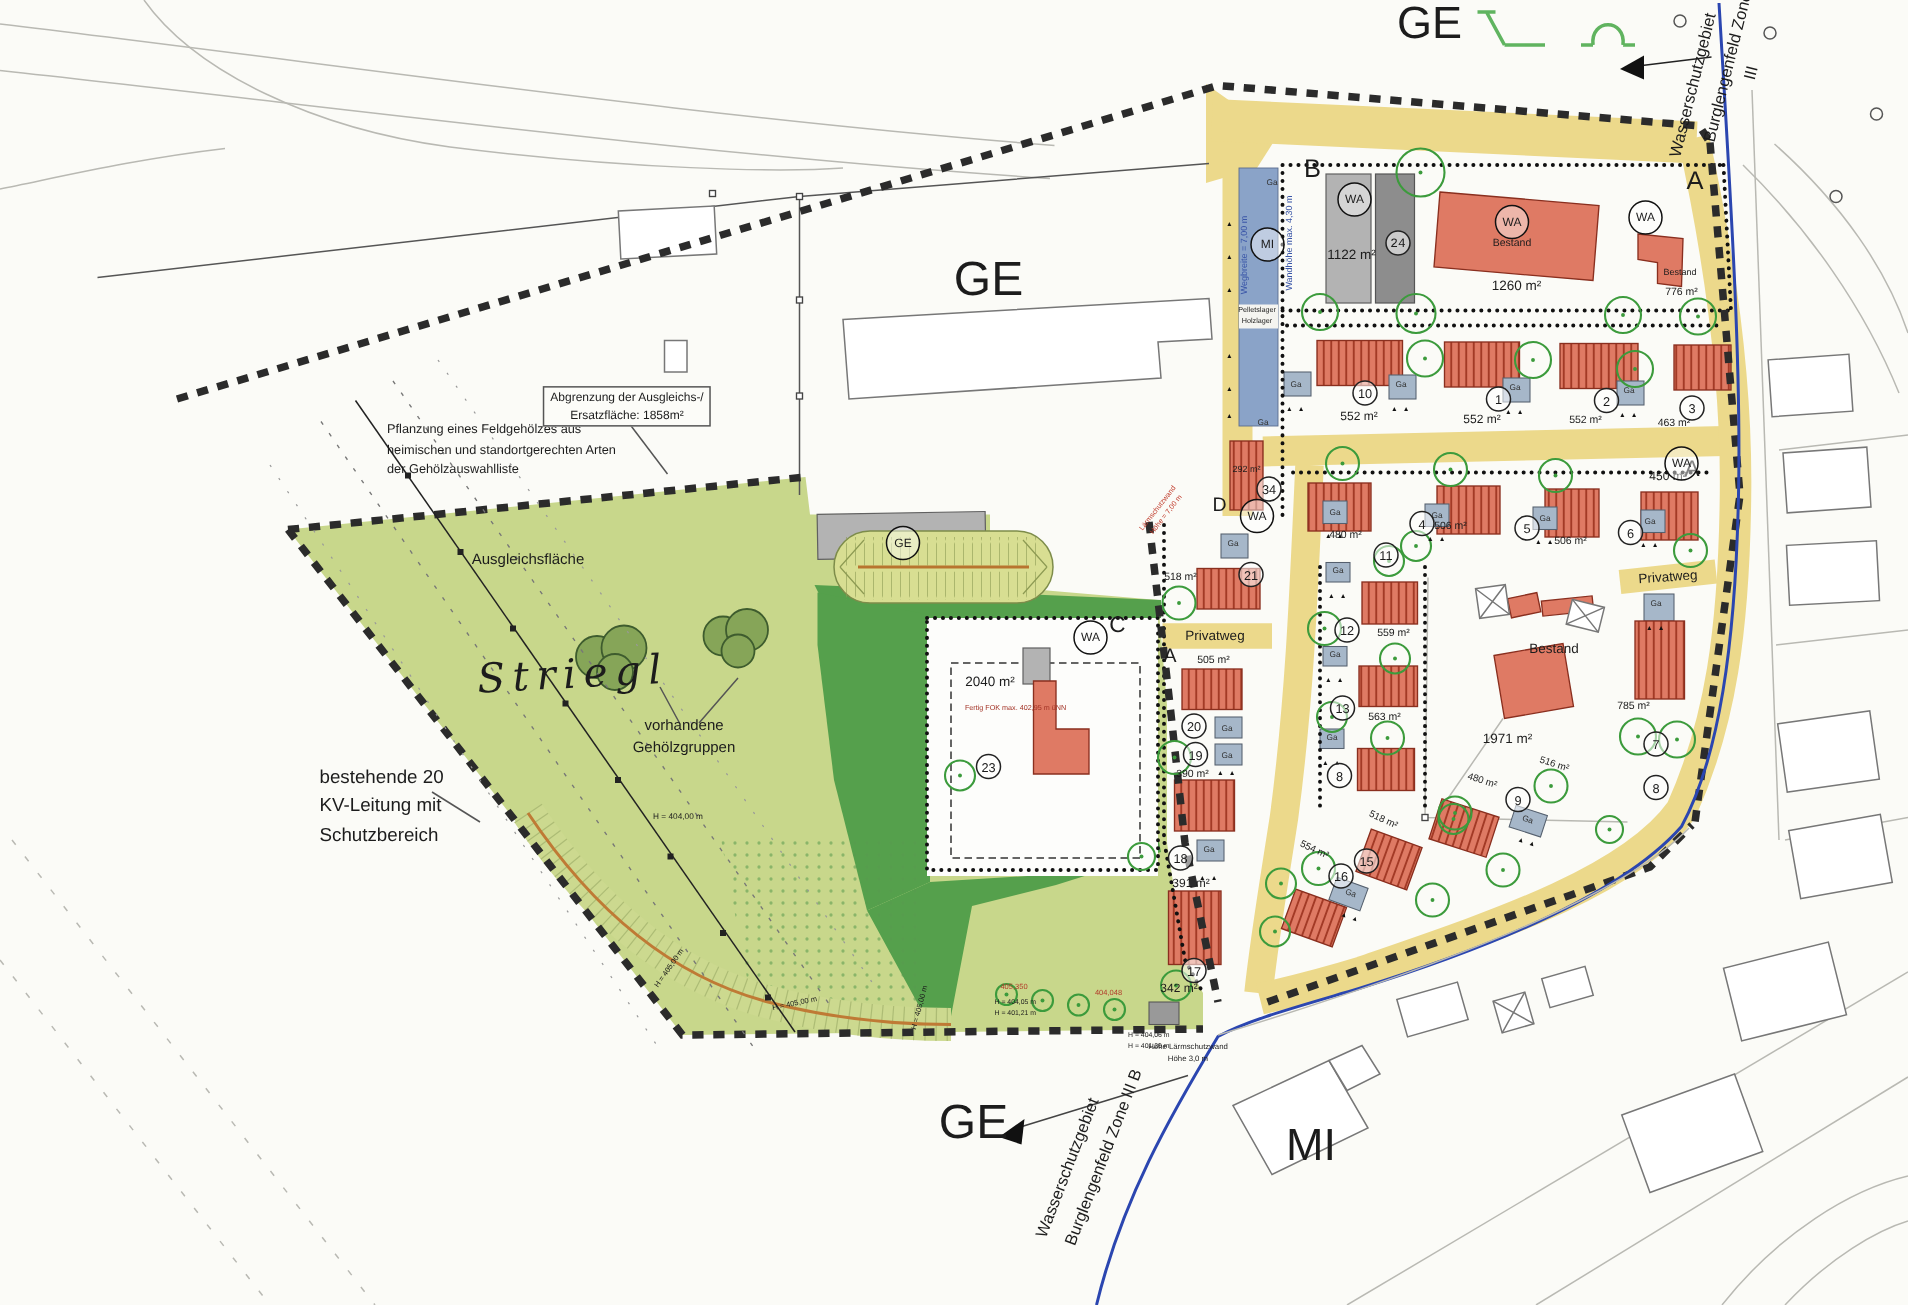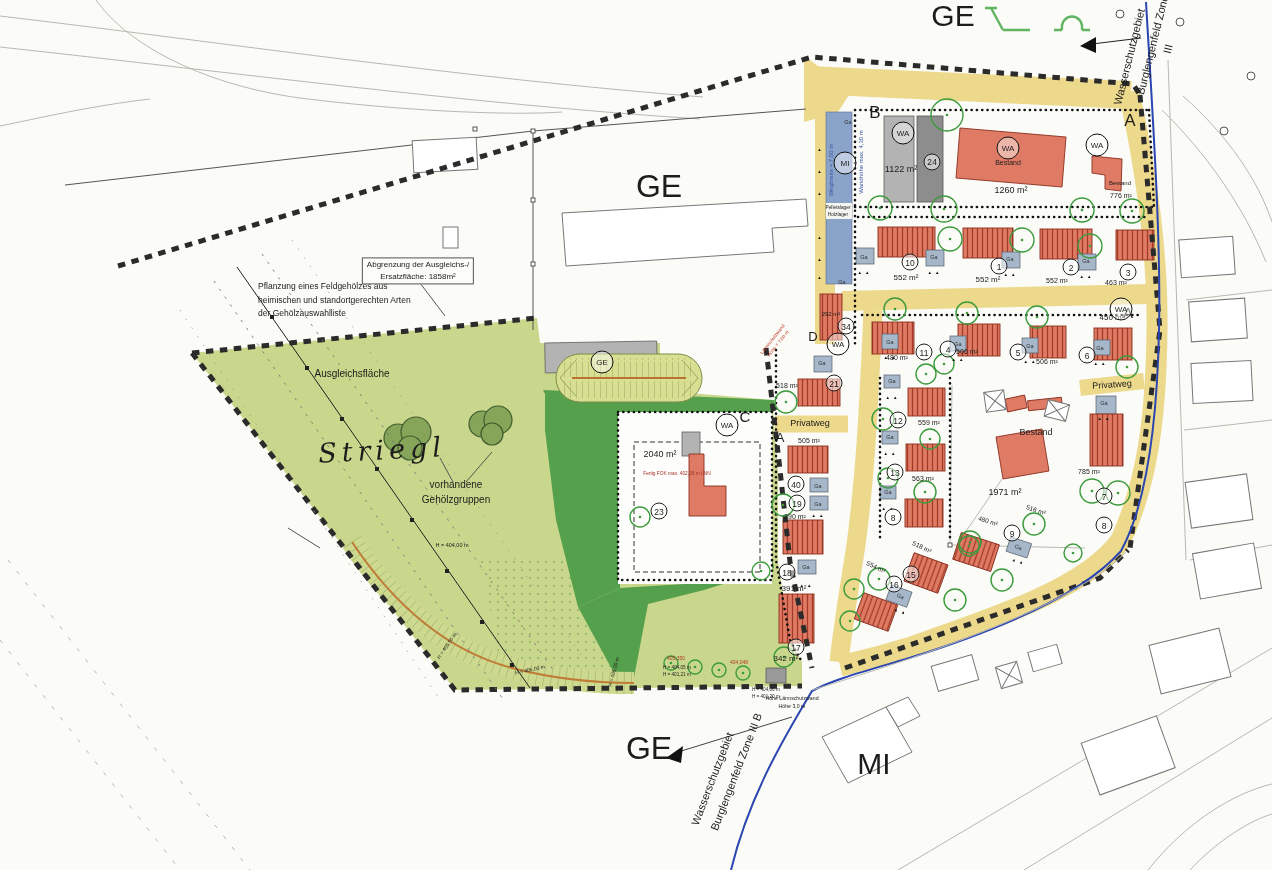--- a/index.html
+++ b/index.html
@@ -395,20 +395,23 @@
       <div class="lbl" style="left: 810px; top: 424px; font-size: 9px; transform: translate(-50%, -50%);">Privatweg</div>
       <div class="lbl" style="left: 1112px; top: 385px; font-size: 9px; transform: translate(-50%, -50%) rotate(-4deg);">Privatweg</div>
       <div class="lbl left" style="left: 258px; top: 300px; font-size: 8.5px; transform: translate(0px, -50%); line-height: 1.6;">Pflanzung eines Feldgehölzes aus
 heimischen und standortgerechten Arten
 der Gehölzauswahlliste</div>
       <div class="lbl boxed" style="left: 418px; top: 271px; font-size: 8px; transform: translate(-50%, -50%);">Abgrenzung der Ausgleichs-/
 Ersatzfläche: 1858m²</div>
       <div class="lbl" style="left: 352px; top: 353px; font-size: 10px; transform: translate(-50%, -50%); margin-top: 21px;">Ausgleichsfläche</div>
       <div class="lbl" style="left: 456px; top: 492px; font-size: 10px; transform: translate(-50%, -50%);">vorhandene
 Gehölzgruppen</div>
+      <div class="lbl left" style="left: 213px; top: 538px; font-size: 12.5px; transform: translate(0px, -50%); line-height: 1.55;">bestehende 20
+KV-Leitung mit
+Schutzbereich</div>
       <div class="lbl" style="left: 452px; top: 546px; font-size: 5.5px; transform: translate(-50%, -50%);">H = 404,00 m</div>
       <div class="lbl" style="left: 447px; top: 646px; font-size: 5px; transform: translate(-50%, -50%) rotate(-55deg);">H = 405,00 m</div>
       <div class="lbl" style="left: 530px; top: 670px; font-size: 5px; transform: translate(-50%, -50%) rotate(-12deg);">H = 405,00 m</div>
       <div class="lbl" style="left: 614px; top: 672px; font-size: 5px; transform: translate(-50%, -50%) rotate(-75deg);">H = 405,00 m</div>
       <div class="lbl" style="left: 676px; top: 659px; font-size: 5px; transform: translate(-50%, -50%); color: rgb(178, 58, 42);">405,350</div>
       <div class="lbl" style="left: 739px; top: 663px; font-size: 5px; transform: translate(-50%, -50%); color: rgb(178, 58, 42);">404,048</div>
       <div class="lbl left" style="left: 663px; top: 672px; font-size: 4.6px; transform: translate(0px, -50%);">H = 404,05 m
 H = 401,21 m</div>
       <div class="lbl left" style="left: 752px; top: 694px; font-size: 4.6px; transform: translate(0px, -50%);">H = 404,06 m
 H = 401,20 m</div>
@@ -499,30 +502,30 @@
       <div class="pn" style="left: 999px; top: 266px;">1</div>
       <div class="pn" style="left: 1071px; top: 267px;">2</div>
       <div class="pn" style="left: 1128px; top: 272px;">3</div>
       <div class="pn" style="left: 948px; top: 349px;">4</div>
       <div class="pn" style="left: 1018px; top: 352px;">5</div>
       <div class="pn" style="left: 1087px; top: 355px;">6</div>
       <div class="pn" style="left: 1104px; top: 496px;">7</div>
       <div class="pn" style="left: 1104px; top: 525px;">8</div>
       <div class="pn" style="left: 1012px; top: 533px;">9</div>
       <div class="pn" style="left: 910px; top: 262px;">10</div>
-      <div class="pn" style="left: 924px; top: 352px;">11</div>
+      <div class="pn" style="left: 924px; top: 370px;">11</div>
       <div class="pn" style="left: 898px; top: 420px; text-align: center;">12</div>
       <div class="pn" style="left: 895px; top: 472px;">13</div>
       <div class="pn" style="left: 893px; top: 517px;">8</div>
       <div class="pn" style="left: 911px; top: 574px;">15</div>
       <div class="pn" style="left: 894px; top: 584px;">16</div>
       <div class="pn" style="left: 796px; top: 647px;">17</div>
       <div class="pn" style="left: 787px; top: 572px;">18</div>
       <div class="pn" style="left: 797px; top: 503px;">19</div>
-      <div class="pn" style="left: 796px; top: 484px;">40</div>
+      <div class="pn" style="left: 796px; top: 484px;">20</div>
       <div class="pn" style="left: 834px; top: 383px;">21</div>
       <div class="pn" style="left: 846px; top: 326px;">34</div>
       <div class="pn" style="left: 659px; top: 511px;">23</div>
       <div class="pn" style="left: 932px; top: 162px; font-family: Liberation Mono, monospace;">24</div>
       <div class="wac" style="left: 903px; top: 133px;">WA</div>
       <div class="wac" style="left: 1097px; top: 145px;">WA</div>
       <div class="wac" style="left: 1121px; top: 309px;">WA</div>
       <div class="wac" style="left: 838px; top: 344px;">WA</div>
       <div class="wac" style="left: 727px; top: 425px;">WA</div>
       <div class="wac" style="left: 1008px; top: 148px;">WA</div>

